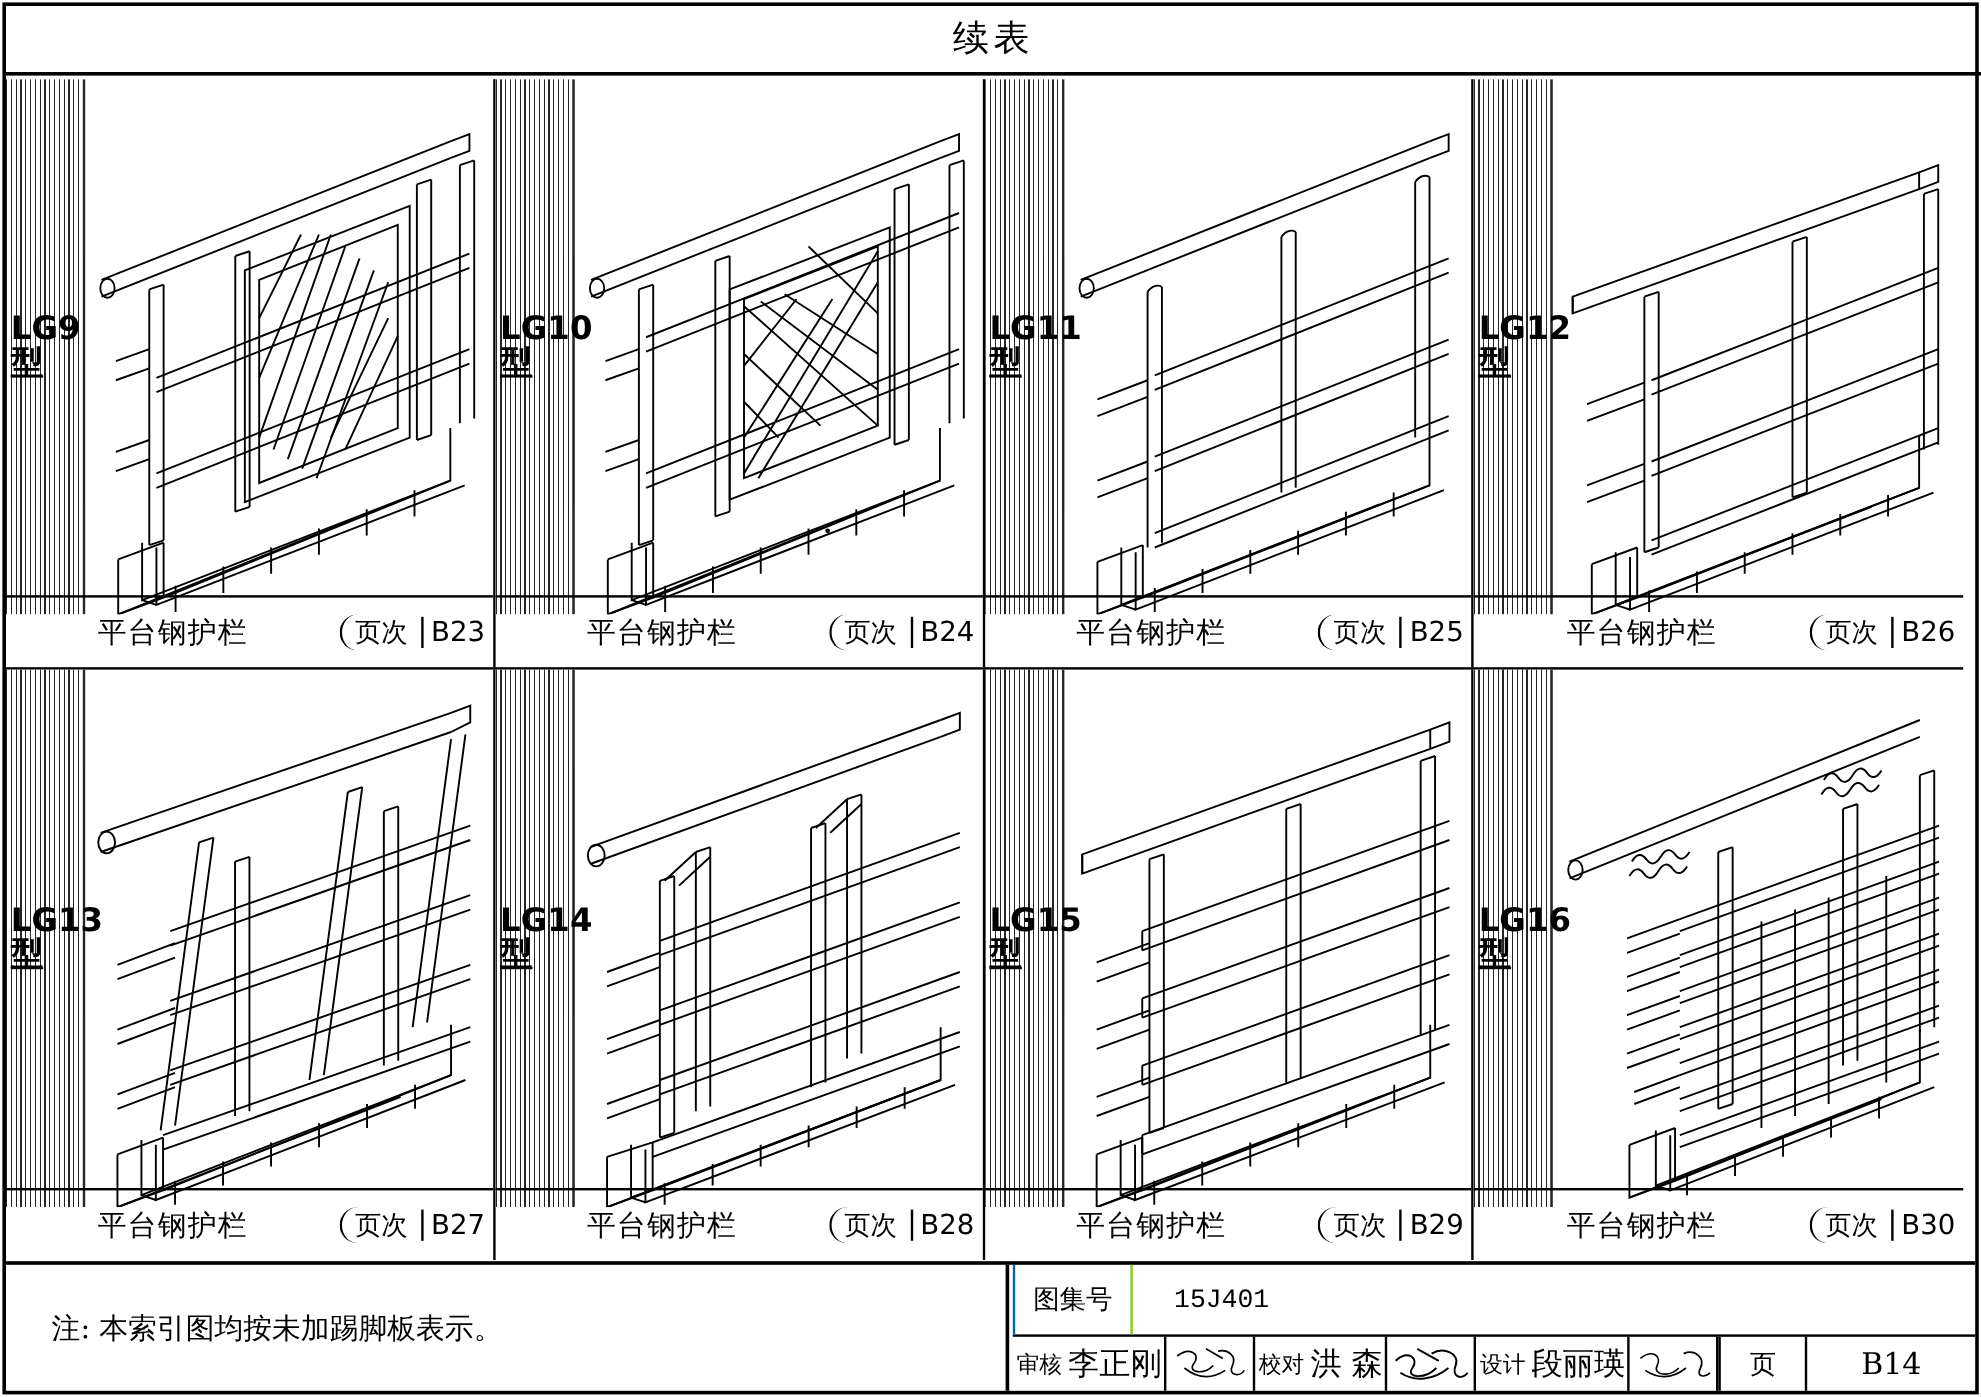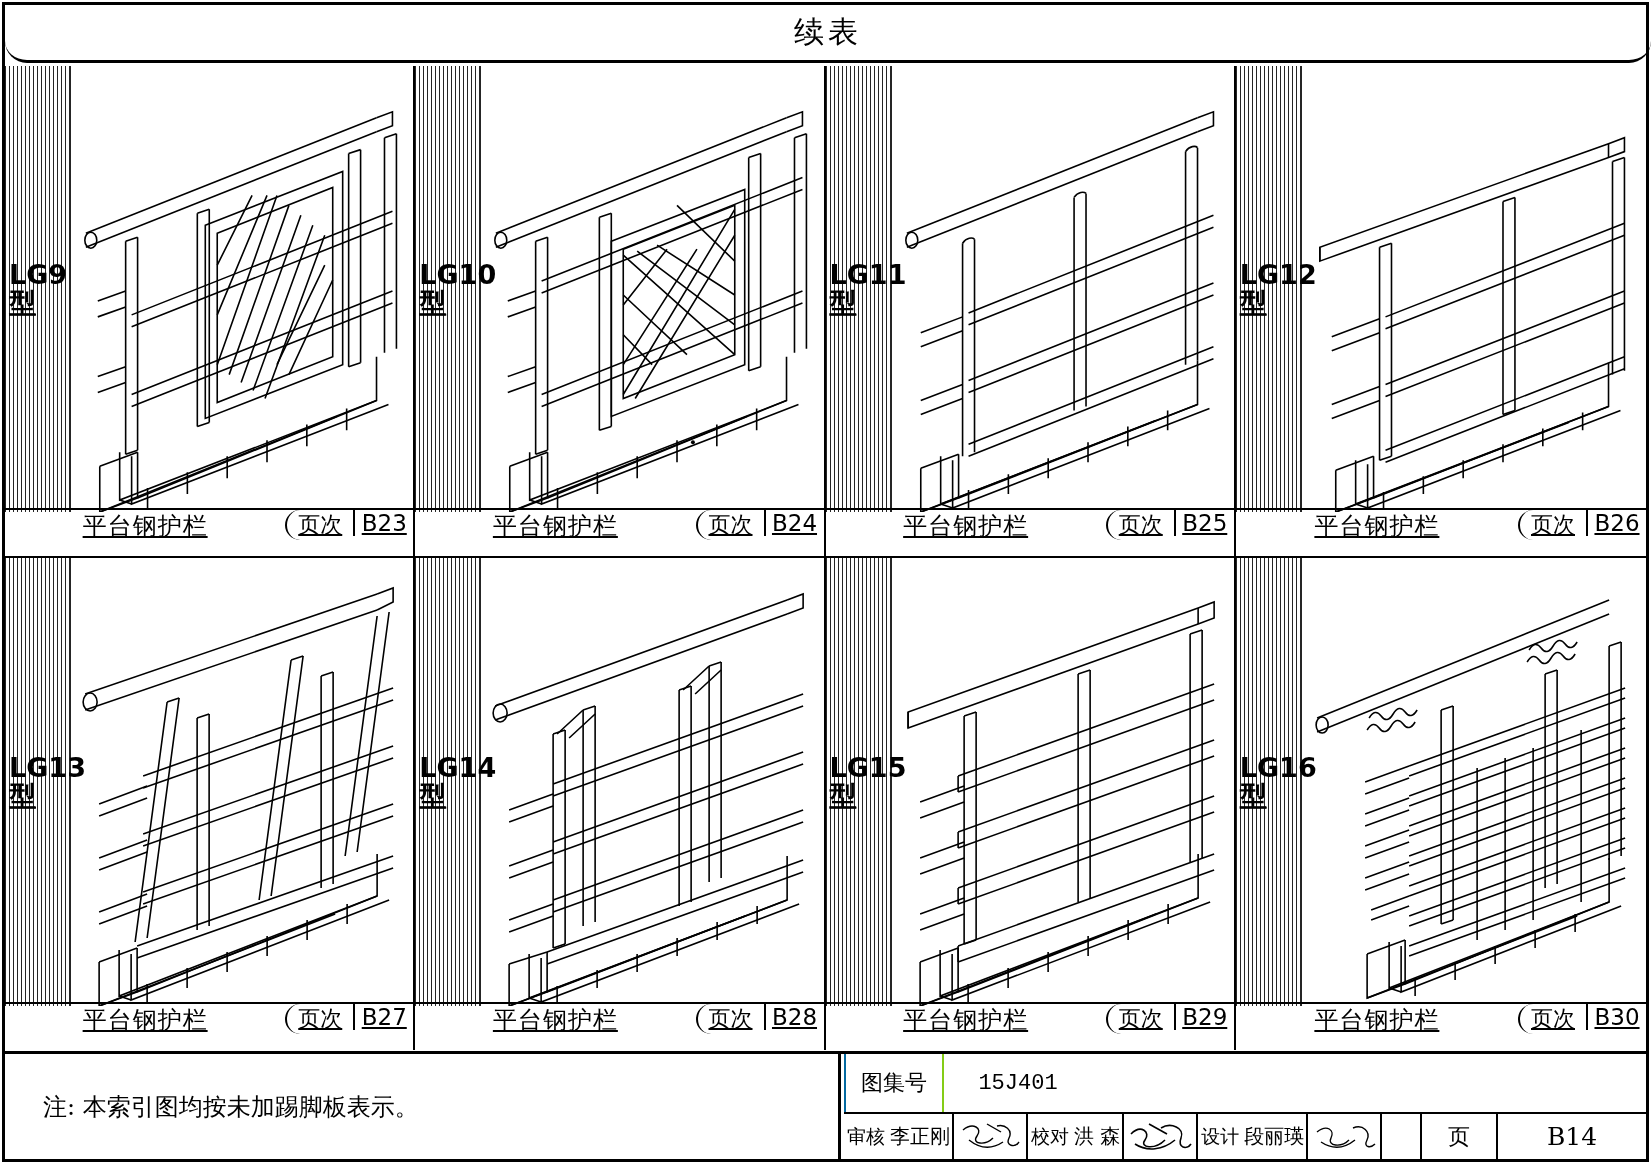--- a/index.html
+++ b/index.html
@@ -18,28 +18,27 @@
   .outer-border{
     position:absolute;left:2px;top:2px;right:2px;bottom:2px;
     border:3px solid #000;
     box-sizing:border-box;
   }
   .title-bar{
     position:absolute;left:5px;top:5px;right:0;height:58px;
     border-bottom:3px solid #000;
     display:flex;align-items:center;justify-content:center;
     box-sizing:border-box;
-    border-radius:22px;
   }
   .title-bar .t{
     font-size:30px;letter-spacing:4px;font-family:"DejaVu Serif", serif;
   }
 
   .grid{
-    position:absolute;left:5px;top:66px;right:5px;height:985px;
+    position:absolute;left:5px;top:66px;right:15px;height:985px;
     box-sizing:border-box;
     padding-left:40px;
   }
   .row{
     position:absolute;left:0;width:100%;height:492px;
     box-sizing:border-box;
   }
   .row.r1{top:0;border-bottom:2px solid #000;}
   .row.r2{top:492px;}
   .cell{
@@ -79,24 +78,24 @@
   }
   .type-label .code{display:block;}
   .type-label .xing{display:block;text-decoration:underline;font-family:"DejaVu Serif",serif;}
 
   .drawing{
     position:absolute;left:66px;top:0;right:0;bottom:0;
   }
   .drawing svg{display:block;width:100%;height:100%;}
 
   .cell-footer{
-    position:absolute;left:0;right:0;bottom:0;height:48px;
+    position:absolute;left:0;right:0;bottom:0;height:60px;
     border-top:2px solid #000;
     box-sizing:border-box;
-    display:flex;align-items:flex-start;text-decoration:underline;
+    display:flex;align-items:center;
   }
   .cf-name{
     flex:1;display:flex;align-items:center;justify-content:center;
     font-size:24px;font-family:"DejaVu Serif", serif;letter-spacing:1px;
   }
   .cf-pg-label{
     width:66px;border-left:2px solid #000;
     display:flex;align-items:center;justify-content:center;
     font-size:22px;font-family:"DejaVu Serif", serif;border-radius:16px;
   }
@@ -147,21 +146,21 @@
     display:flex;box-sizing:border-box;
   }
   .sig-group{display:flex;align-items:stretch;}
   .sig-lbl{
     display:flex;align-items:center;justify-content:center;
     font-size:19px;padding:0 3px;font-family:"DejaVu Serif", serif;
     white-space:nowrap;
   }
   .sig-name{
     display:flex;align-items:center;justify-content:center;
-    font-size:20px;padding:0 2px;font-family:"DejaVu Serif", serif;
+    font-size:26px;padding:0 2px;font-family:"DejaVu Serif", serif;
     white-space:nowrap;
   }
   .sig-hand{
     display:flex;align-items:center;justify-content:center;
     border-left:2px solid #000;border-right:2px solid #000;
     width:72px;
     font-family:"DejaVu Serif", serif;
     font-style:italic;font-size:17px;
     overflow:hidden;
   }

